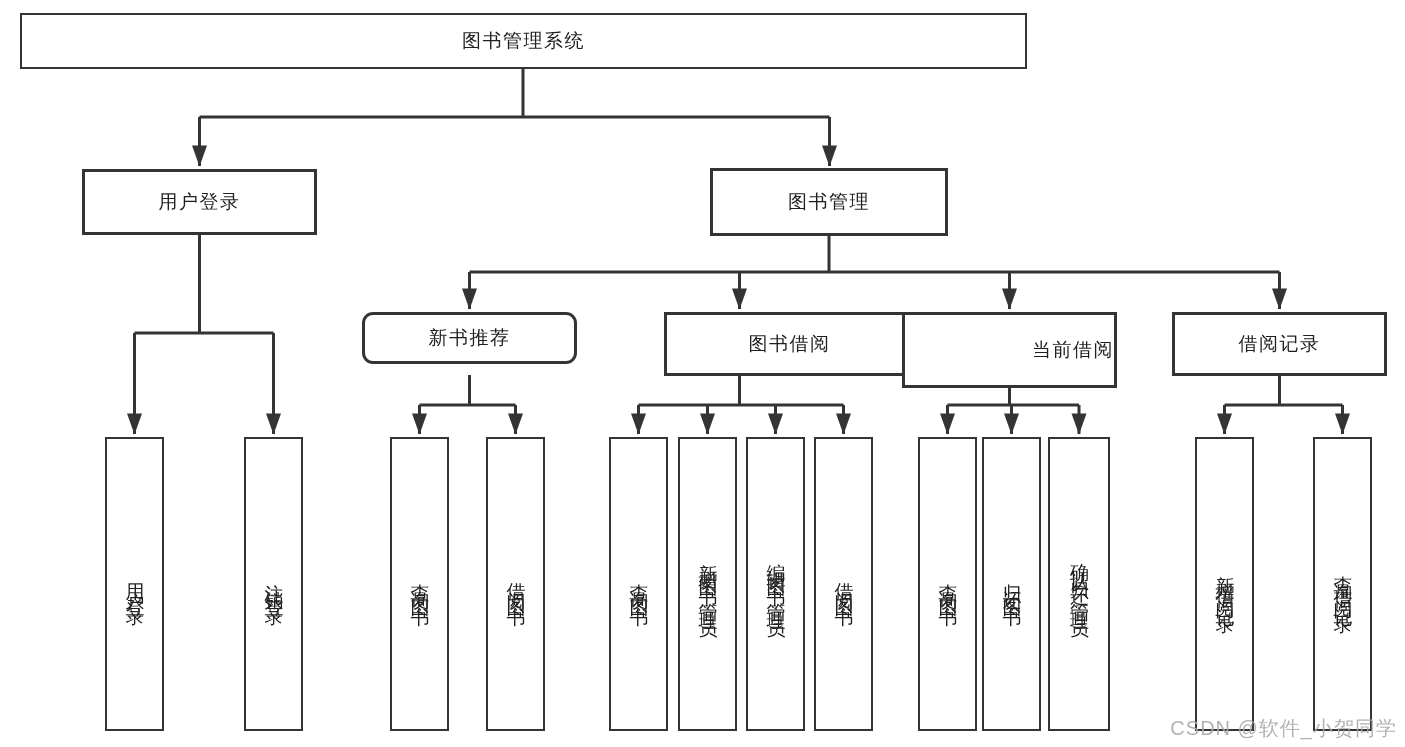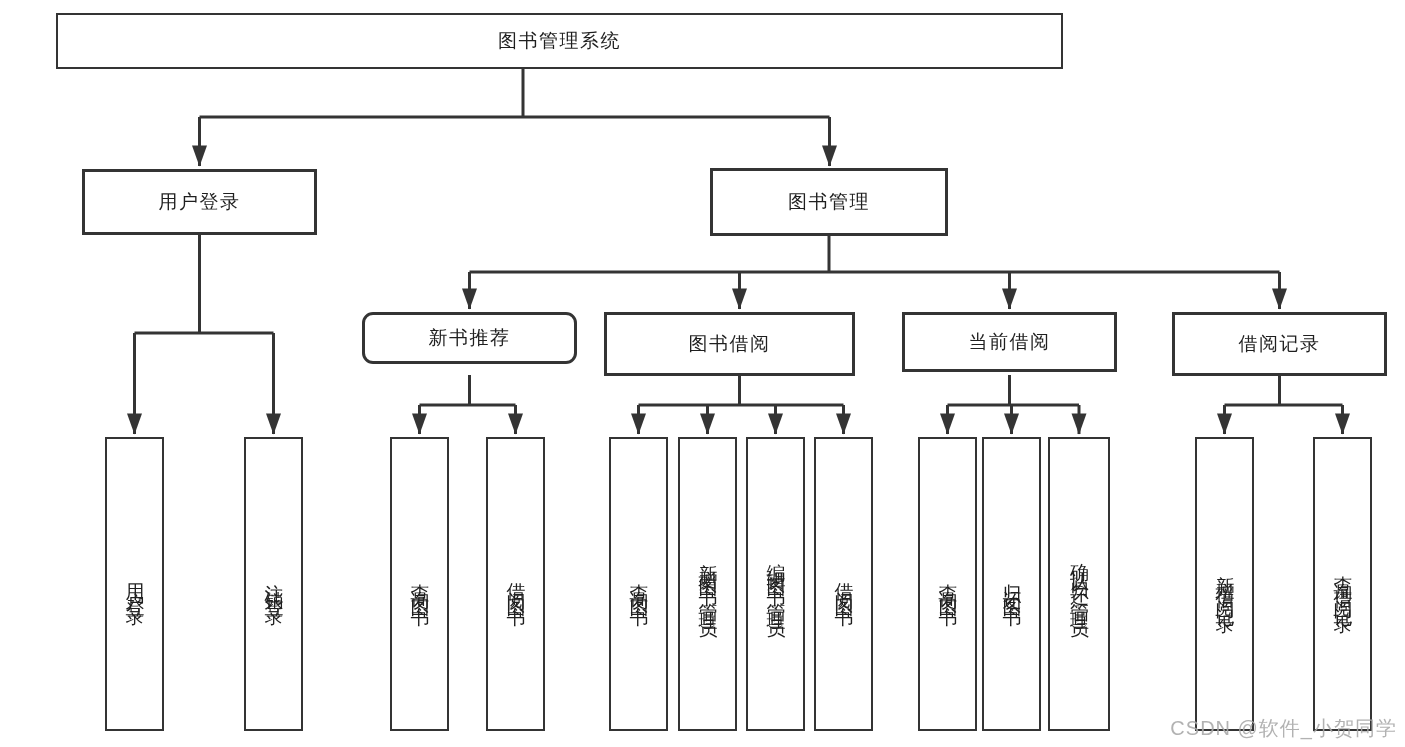--- a/index.html
+++ b/index.html
@@ -28,21 +28,20 @@
     border: 3px solid #343434;
     background: #ffffff;
     display: flex;
     align-items: center;
     justify-content: center;
     color: #1f1f1f;
     font-size: 19px;
   }
   .box.root {
     border-width: 2.5px;
-    margin-left: 36px;
   }
   .box .lbl {
     letter-spacing: 1.5px;
     white-space: nowrap;
   }
   .box.leaf {
     border-width: 2.5px;
   }
   .box.leaf .lbl {
     writing-mode: vertical-rl;
@@ -128,24 +127,24 @@
   <div class="box" style="left:82px; top:169px; width:235px; height:66px;">
     <span class="lbl">用户登录</span>
   </div>
   <div class="box" style="left:710px; top:168px; width:238px; height:68px;text-align:right;">
     <span class="lbl">图书管理</span>
   </div>
 
   <div class="box" style="left:362px; top:312px; width:215px; height:52px;border-radius:11px;">
     <span class="lbl">新书推荐</span>
   </div>
-  <div class="box" style="left:604px; top:312px; width:251px; height:64px;">
+  <div class="box" style="left:664px; top:312px; width:251px; height:64px;">
     <span class="lbl">图书借阅</span>
   </div>
-  <div class="box" style="left:902px; top:312px; width:215px; height:60px;">
+  <div class="box" style="left:902px; top:312px; width:215px; height:76px;justify-content:flex-end;">
     <span class="lbl">当前借阅</span>
   </div>
   <div class="box" style="left:1172px; top:312px; width:215px; height:64px;">
     <span class="lbl">借阅记录</span>
   </div>
 
   <div class="box leaf" style="left:105px; top:437px; width:59px; height:294px;">
     <span class="lbl">用户登录</span>
   </div>
   <div class="box leaf" style="left:244px; top:437px; width:59px; height:294px;">

